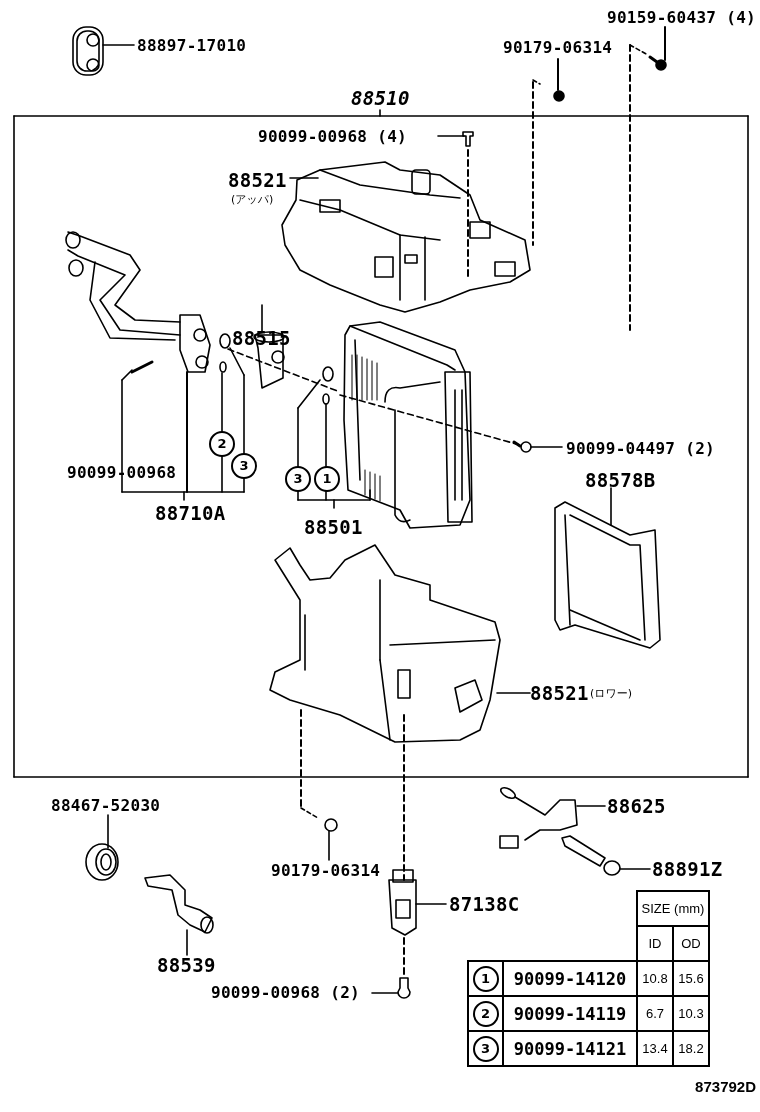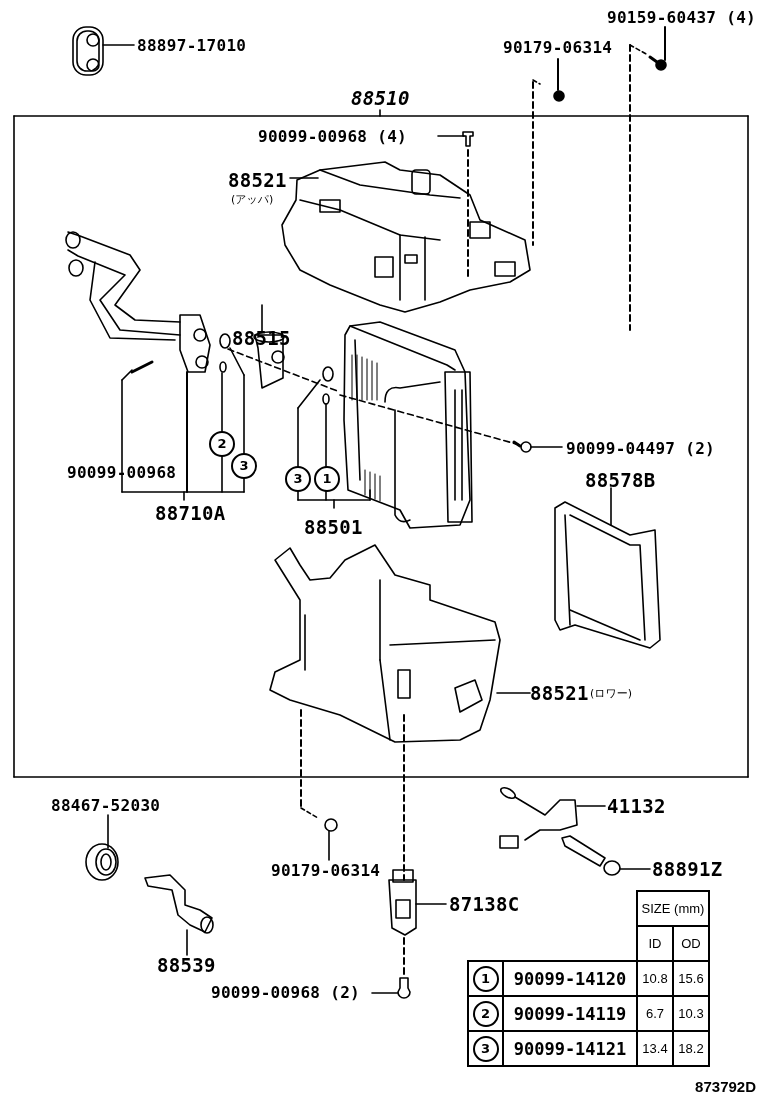--- a/index.html
+++ b/index.html
@@ -211,21 +211,21 @@
 <div class="sub" style="left:231px;top:192px;">(アッパ)</div>
 <div class="lbl big" style="left:232px;top:288px;margin-top:40px;">88515</div>
 <div class="lbl" style="left:566px;top:440px;">90099-04497 (2)</div>
 <div class="lbl" style="left:67px;top:464px;">90099-00968</div>
 <div class="lbl big" style="left:155px;top:503px;text-align:right;">88710A</div>
 <div class="lbl big" style="left:304px;top:517px;">88501</div>
 <div class="lbl big" style="left:585px;top:470px;">88578B</div>
 <div class="lbl big" style="left:530px;top:683px;">88521</div>
 <div class="sub" style="left:590px;top:686px;">(ロワー)</div>
 <div class="lbl" style="left:51px;top:797px;">88467-52030</div>
-<div class="lbl big" style="left:607px;top:796px;">41132</div>
+<div class="lbl big" style="left:607px;top:796px;">88625</div>
 <div class="lbl big" style="left:652px;top:859px;">88891Z</div>
 <div class="lbl" style="left:271px;top:862px;">90179-06314</div>
 <div class="lbl big" style="left:449px;top:894px;">87138C</div>
 <div class="lbl big" style="left:157px;top:955px;">88539</div>
 <div class="lbl" style="left:203px;top:984px;margin-left:8px;">90099-00968 (2)</div>
 
 <div class="circ" style="left:209px;top:431px;">2</div>
 <div class="circ" style="left:231px;top:453px;">3</div>
 <div class="circ" style="left:285px;top:466px;">3</div>
 <div class="circ" style="left:314px;top:466px;">1</div>

